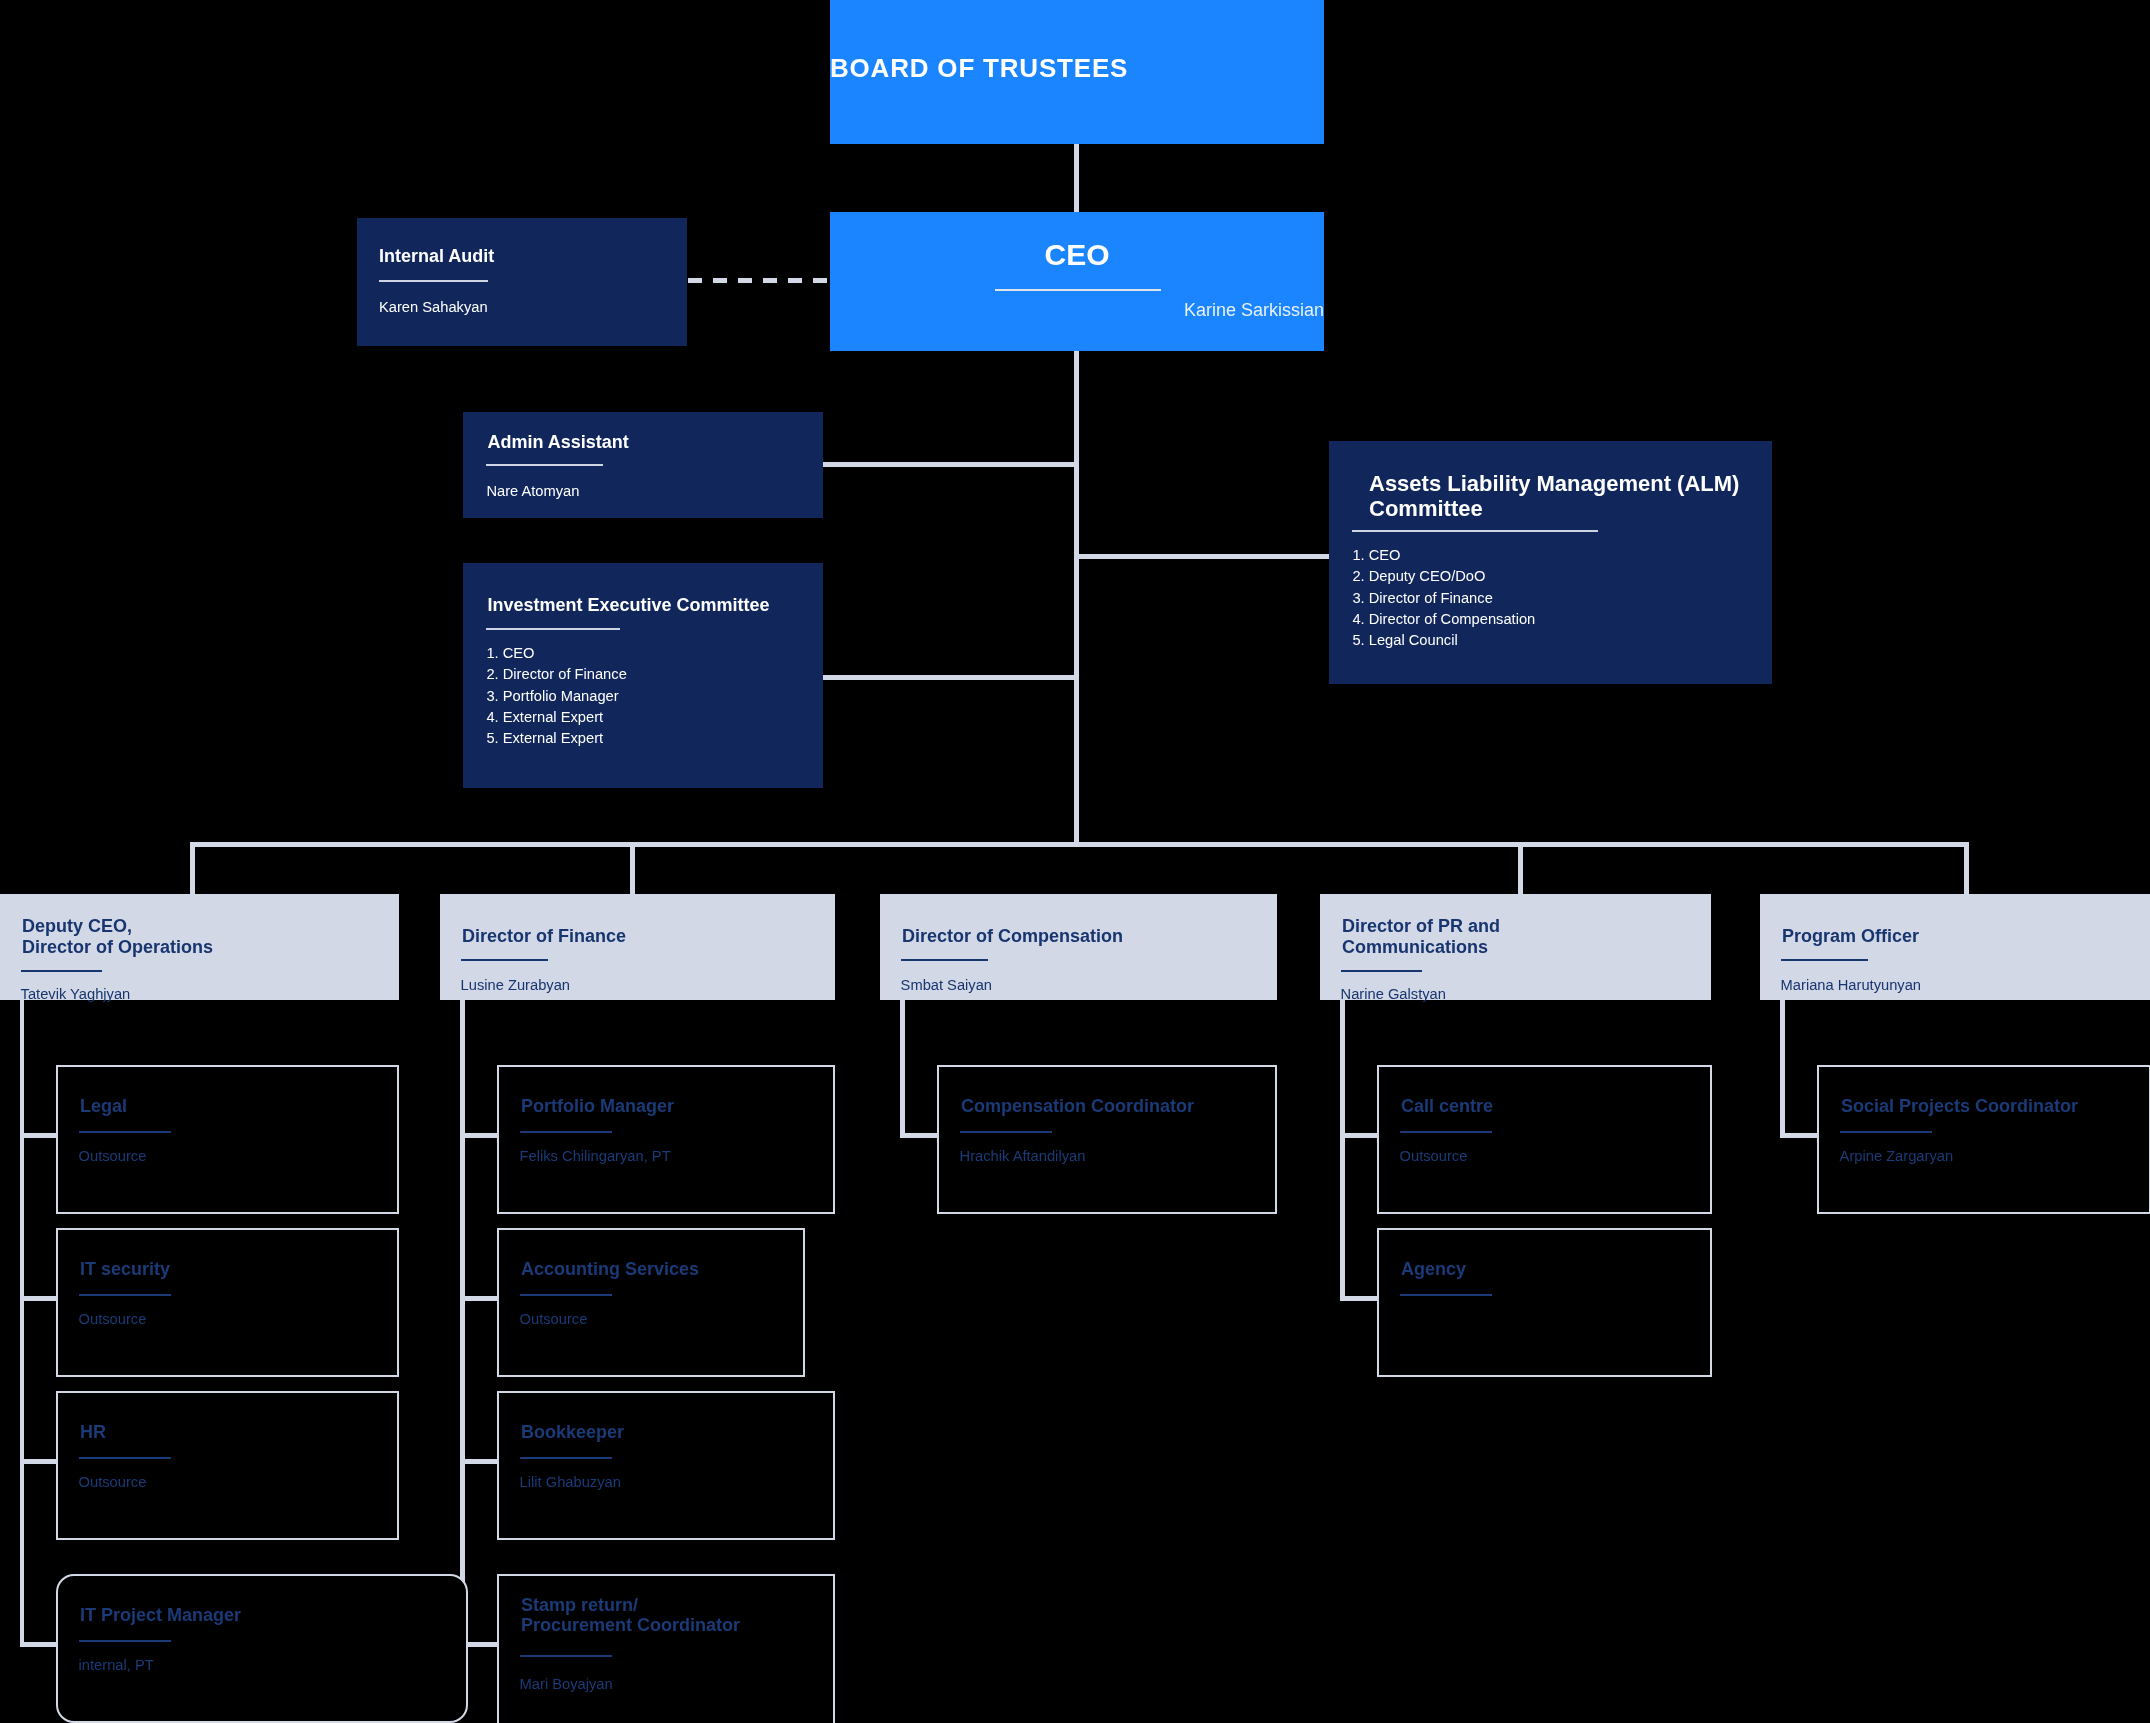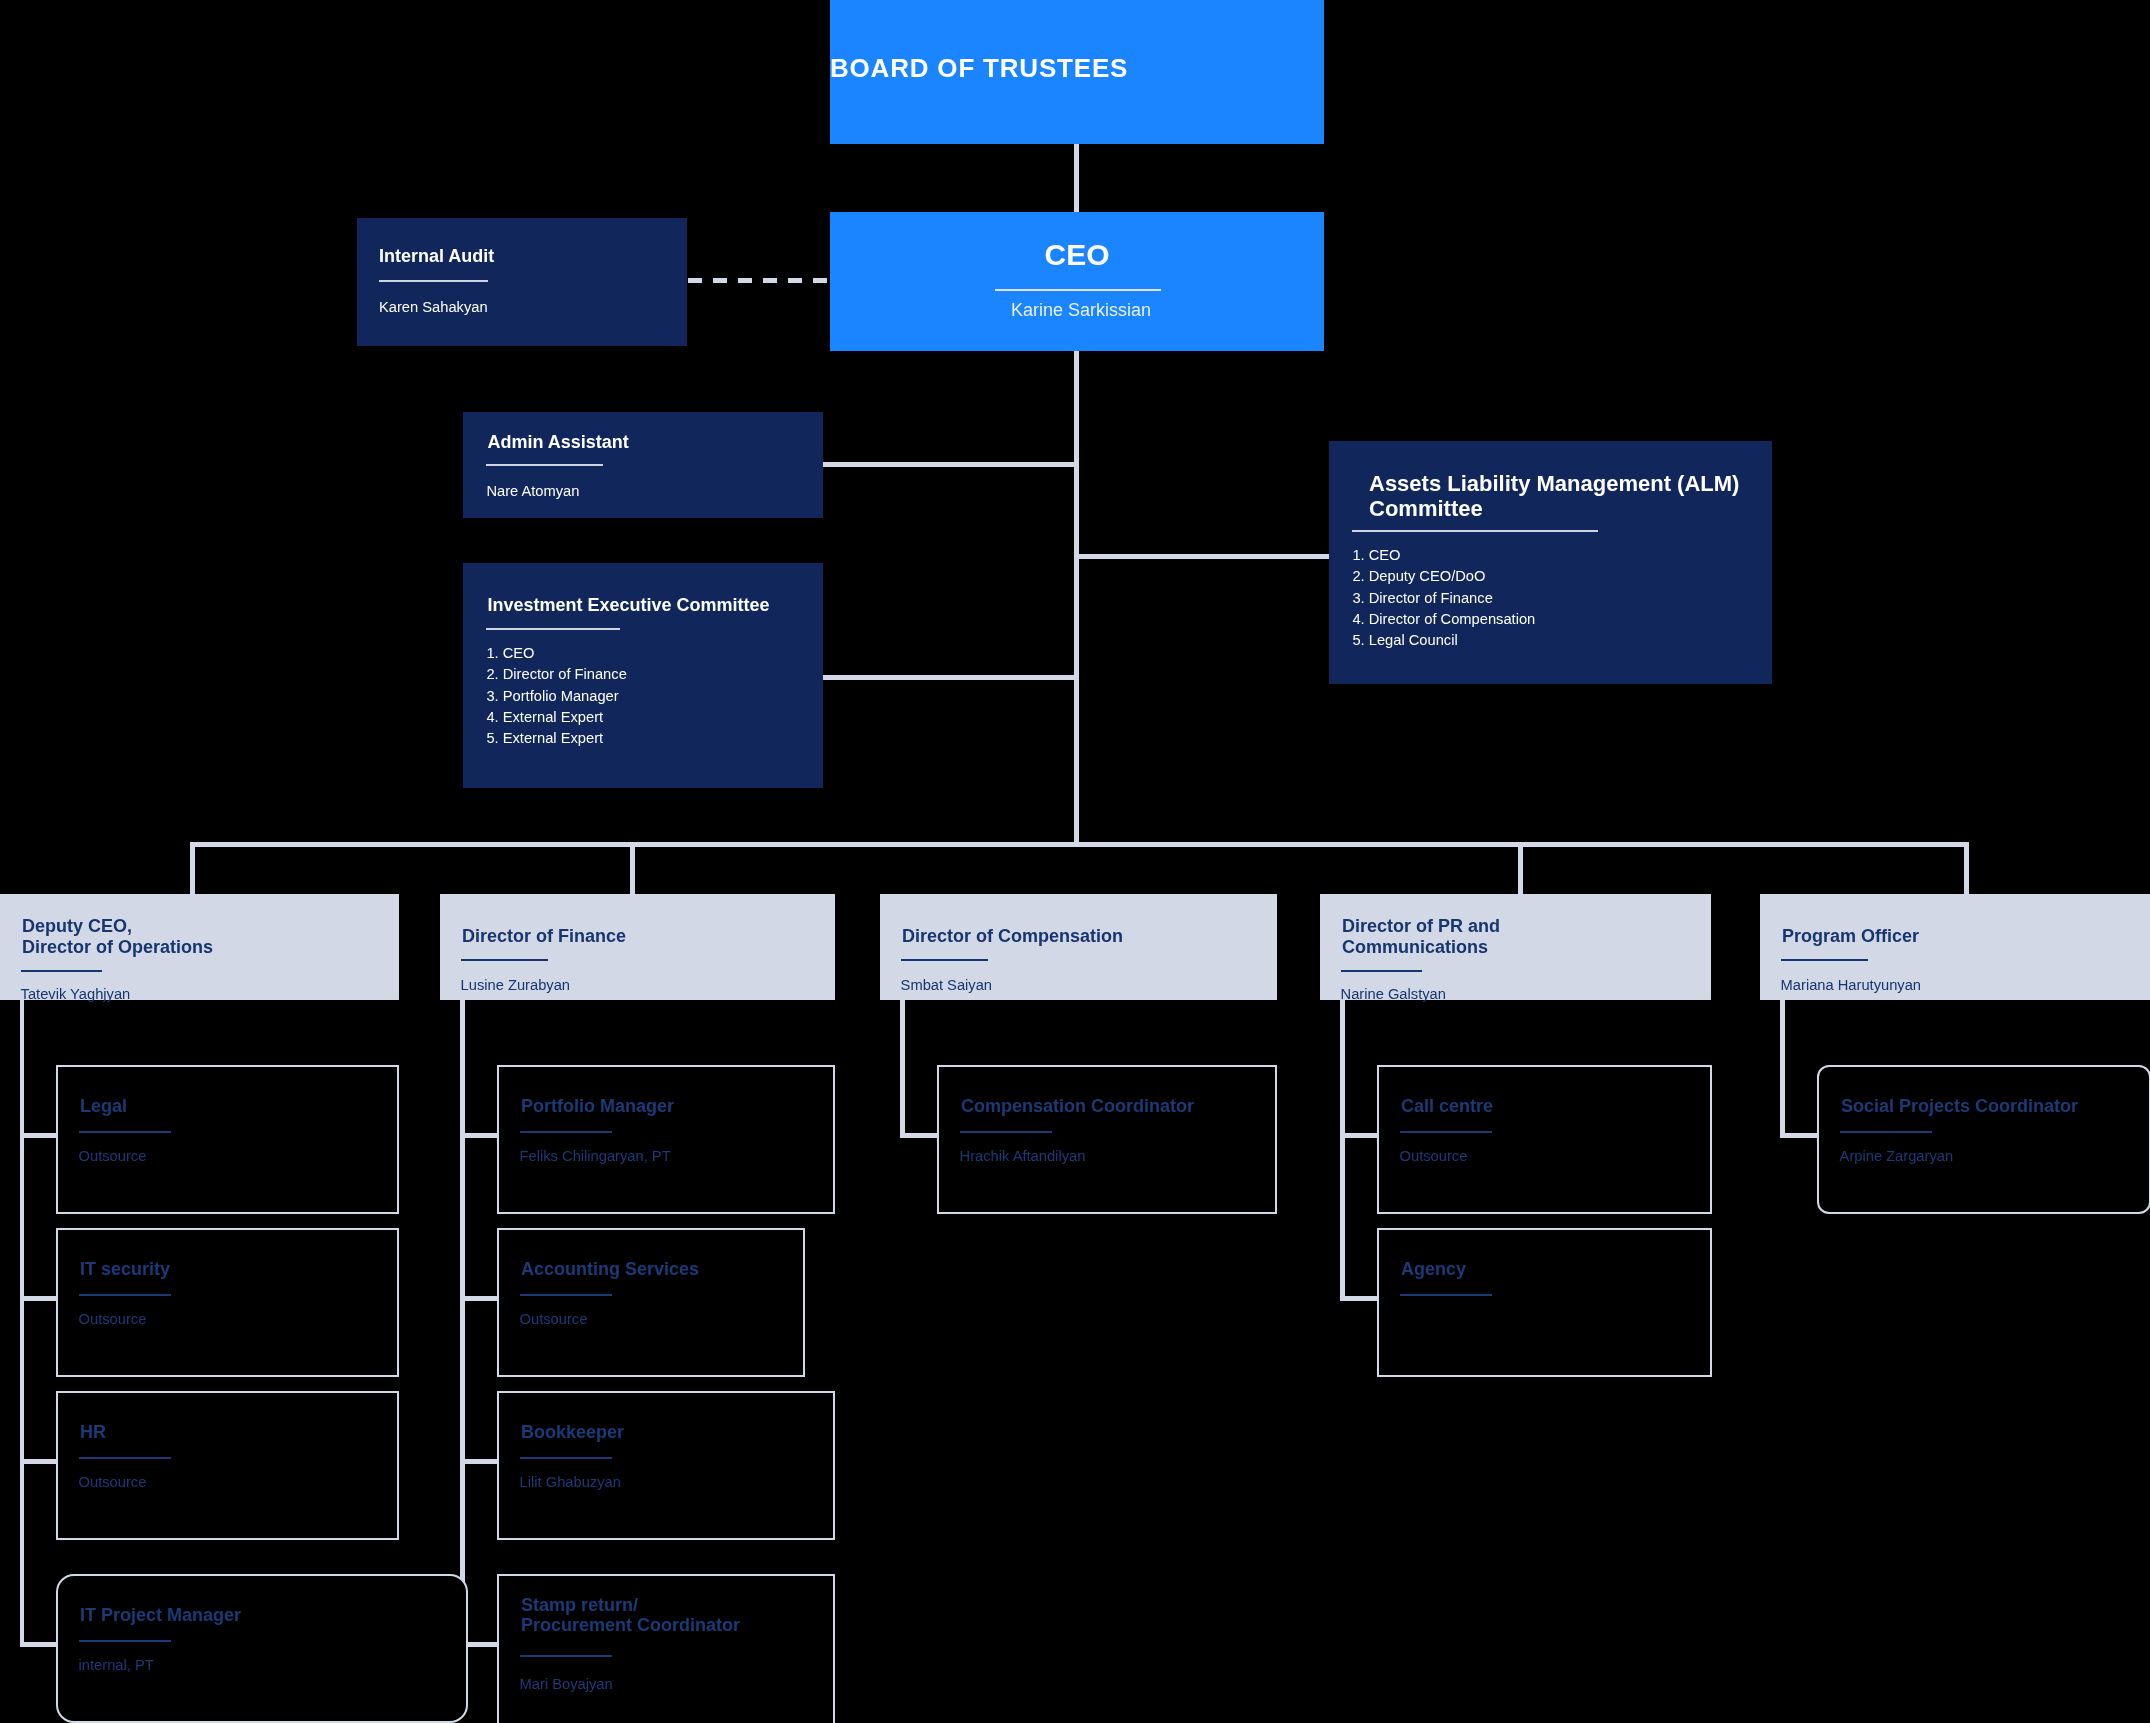--- a/index.html
+++ b/index.html
@@ -46,21 +46,21 @@
 
   
   #board{left:830px;top:0px;width:494px;height:144px;}
   #board .title{font-size:26px;letter-spacing:0.8px;text-align:left;
     position:absolute;left:0;right:0;top:54px;}
 
   
   #ceo{left:830px;top:212px;width:494px;height:139px;}
   #ceo .title{font-size:30px;text-align:center;position:absolute;left:0;right:0;top:26px;}
   #ceo .rule{position:absolute;left:165px;width:166px;top:77px;height:1.6px;}
-  #ceo .sub{font-size:18px;text-align:center;position:absolute;left:0;right:0;top:304px;padding-left:8px;}
+  #ceo .sub{font-size:18px;text-align:right;position:absolute;left:0;right:0;top:304px;padding-left:8px;}
   #ceo .sub{top:88px;}
 
   
   #audit{left:357px;top:218px;width:330px;height:128px;}
   #audit .title{font-size:18px;position:absolute;left:22px;top:28px;}
   #audit .rule{position:absolute;left:22px;width:109px;top:62px;}
   #audit .sub{font-size:14.7px;position:absolute;left:22px;top:81px;}
 
   
   #admin{left:463px;top:412px;width:360px;height:106px;}
@@ -281,21 +281,21 @@
       <div class="node outline leaf one-line" style="left: 1377px; width: 335px; top: 1228px;">
         <div class="title">Agency</div>
         <div class="rule"></div>
         <div class="sub"></div>
       </div>
       <div class="node light dir one-line" id="dir4" style="left: 1760px; width: 391px;">
         <div class="title">Program Officer</div>
         <div class="rule"></div>
         <div class="sub">Mariana Harutyunyan</div>
       </div>
-      <div class="node outline leaf one-line" style="left: 1817px; width: 334px; top: 1065px; border-radius: 12px;">
+      <div class="node outline leaf one-line" style="left: 1817px; width: 334px; top: 1065px;">
         <div class="title">Social Projects Coordinator</div>
         <div class="rule"></div>
         <div class="sub">Arpine Zargaryan</div>
       </div>
     </div>
 
 </div>
 
 
 </body></html>

